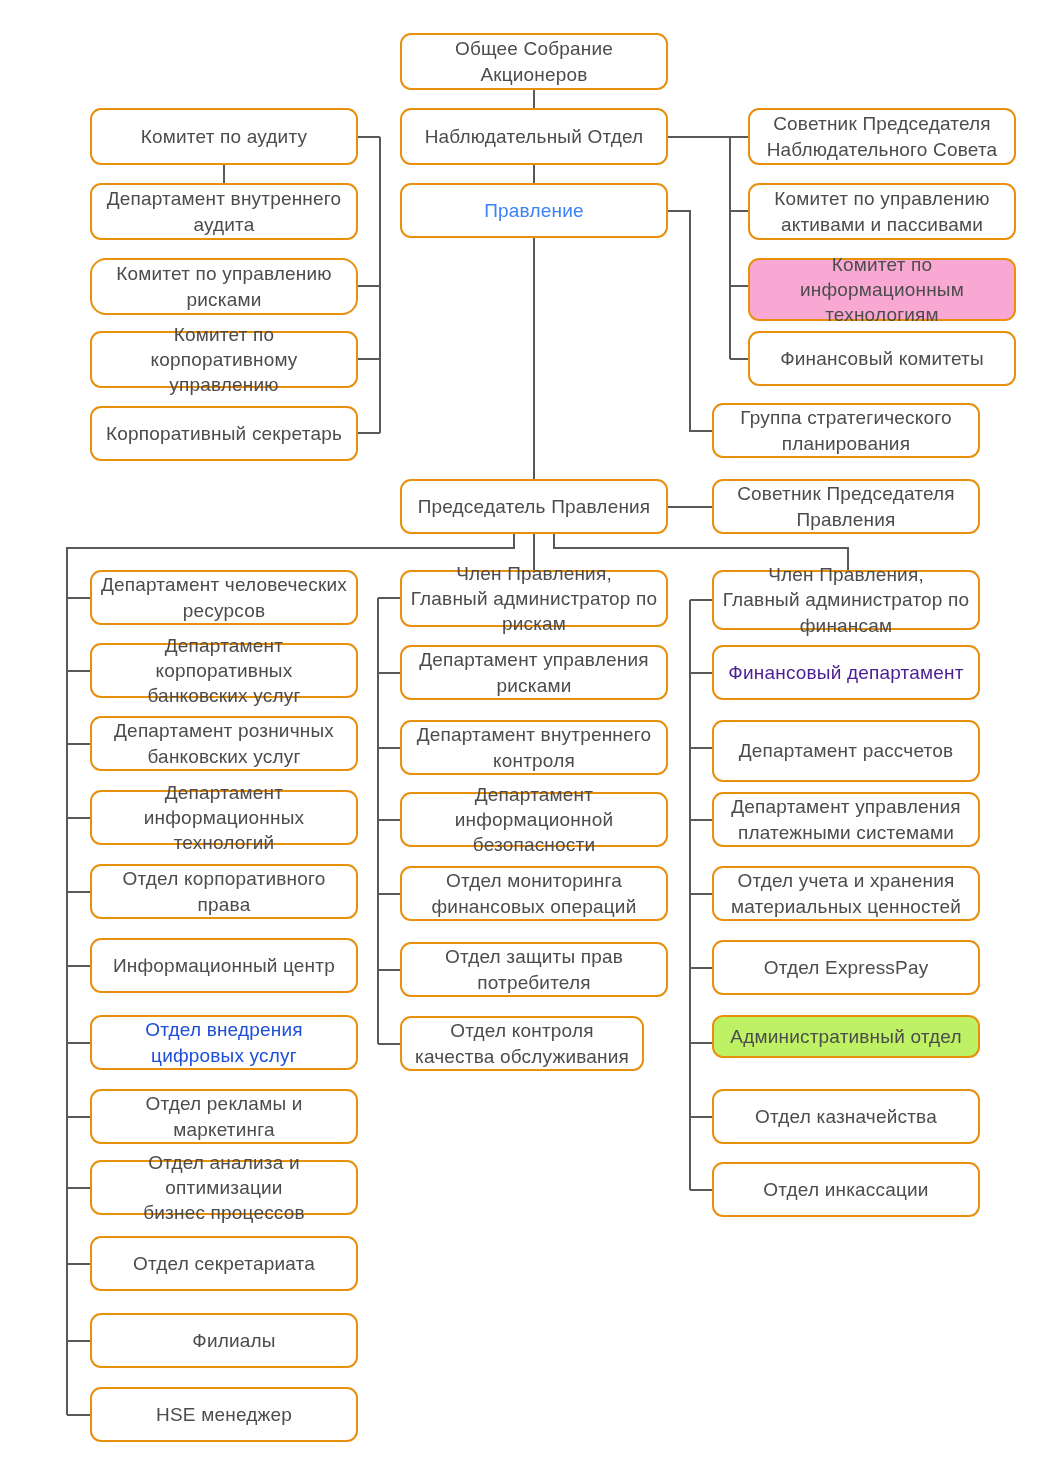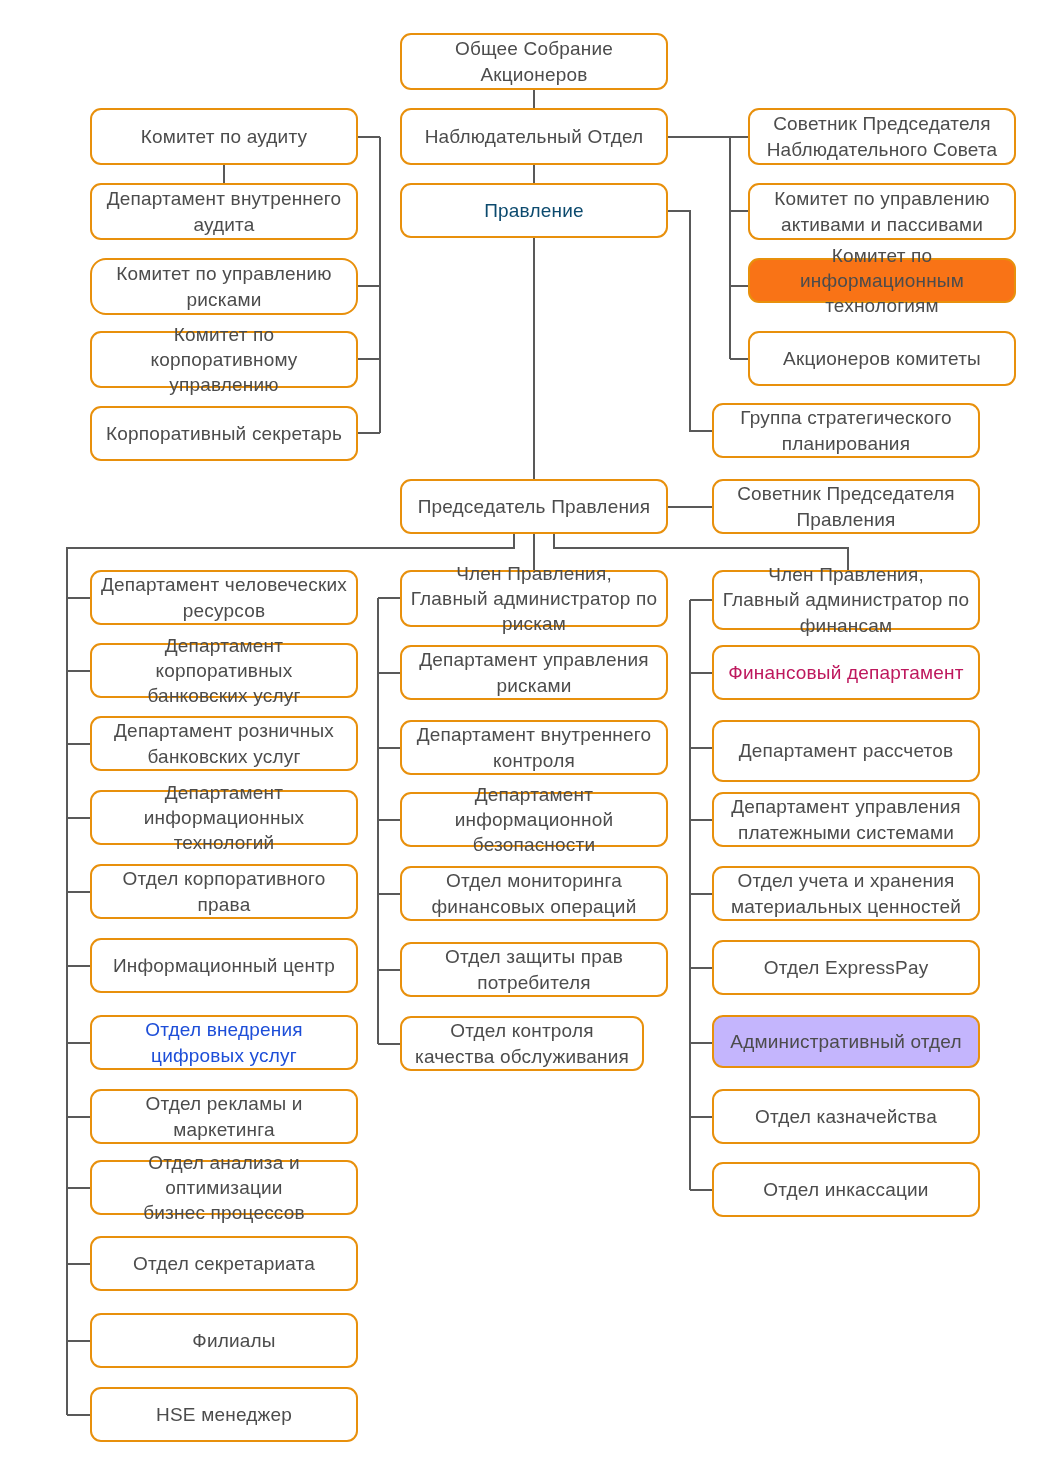--- a/index.html
+++ b/index.html
@@ -56,34 +56,34 @@
       <path d="M668,507 L712,507" stroke="#595959" stroke-width="1.8" fill="none" shape-rendering="crispEdges"></path>
       <path d="M534,534 L534,570" stroke="#595959" stroke-width="1.8" fill="none" shape-rendering="crispEdges"></path>
       <path d="M554,534 L554,548 L848,548 L848,570" stroke="#595959" stroke-width="1.8" fill="none" shape-rendering="crispEdges"></path>
       <path d="M514,534 L514,548 L67,548 L67,1415 M67,598 L90,598 M67,671 L90,671 M67,744 L90,744 M67,818 L90,818 M67,892 L90,892 M67,966 L90,966 M67,1043 L90,1043 M67,1117 L90,1117 M67,1188 L90,1188 M67,1264 L90,1264 M67,1341 L90,1341 M67,1415 L90,1415" stroke="#595959" stroke-width="1.8" fill="none" shape-rendering="crispEdges"></path>
       <path d="M378,598 L378,1044 M378,598 L400,598 M378,673 L400,673 M378,748 L400,748 M378,820 L400,820 M378,894 L400,894 M378,970 L400,970 M378,1044 L400,1044" stroke="#595959" stroke-width="1.8" fill="none" shape-rendering="crispEdges"></path>
       <path d="M690,600 L690,1190 M690,600 L712,600 M690,673 L712,673 M690,748 L712,748 M690,820 L712,820 M690,894 L712,894 M690,968 L712,968 M690,1043 L712,1043 M690,1117 L712,1117 M690,1190 L712,1190" stroke="#595959" stroke-width="1.8" fill="none" shape-rendering="crispEdges"></path>
     </svg>
   <div id="nodes-layer">
       <div class="node" style="left: 400px; top: 33px; width: 268px; height: 57px; border-color: rgb(232, 144, 12); background: rgb(255, 255, 255); color: rgb(76, 76, 76);">Общее Собрание Акционеров</div>
       <div class="node" style="left: 400px; top: 108px; width: 268px; height: 57px; border-color: rgb(232, 144, 12); background: rgb(255, 255, 255); color: rgb(76, 76, 76);">Наблюдательный Отдел</div>
-      <div class="node" style="left: 400px; top: 183px; width: 268px; height: 55px; border-color: rgb(232, 144, 12); background: rgb(255, 255, 255); color: #0c4a6e;">Правление</div>
+      <div class="node" style="left: 400px; top: 183px; width: 268px; height: 55px; border-color: rgb(232, 144, 12); background: rgb(255, 255, 255); color: #3b82f6;">Правление</div>
       <div class="node" style="left: 90px; top: 108px; width: 268px; height: 57px; border-color: rgb(232, 144, 12); background: rgb(255, 255, 255); color: rgb(76, 76, 76);">Комитет по аудиту</div>
       <div class="node" style="left: 90px; top: 183px; width: 268px; height: 57px; border-color: rgb(232, 144, 12); background: rgb(255, 255, 255); color: rgb(76, 76, 76);">Департамент внутреннего аудита</div>
       <div class="node" style="left: 90px; top: 258px; width: 268px; height: 57px; border-color: rgb(232, 144, 12); background: rgb(255, 255, 255); color: rgb(76, 76, 76); border-radius: 16px;">Комитет по управлению рисками</div>
       <div class="node" style="left: 90px; top: 331px; width: 268px; height: 57px; border-color: rgb(232, 144, 12); background: rgb(255, 255, 255); color: rgb(76, 76, 76);">Комитет по корпоративному
 управлению</div>
       <div class="node" style="left: 90px; top: 406px; width: 268px; height: 55px; border-color: rgb(232, 144, 12); background: rgb(255, 255, 255); color: rgb(76, 76, 76);">Корпоративный секретарь</div>
       <div class="node" style="left: 748px; top: 108px; width: 268px; height: 57px; border-color: rgb(232, 144, 12); background: rgb(255, 255, 255); color: rgb(76, 76, 76);">Советник Председателя
 Наблюдательного Совета</div>
       <div class="node" style="left: 748px; top: 183px; width: 268px; height: 57px; border-color: rgb(232, 144, 12); background: rgb(255, 255, 255); color: rgb(76, 76, 76);">Комитет по управлению
 активами и пассивами</div>
-      <div class="node" style="left: 748px; top: 258px; width: 268px; height: 45px; border-color: rgb(232, 144, 12); background: #f97316; color: rgb(76, 76, 76);">Комитет по информационным
+      <div class="node" style="left: 748px; top: 258px; width: 268px; height: 63px; border-color: rgb(232, 144, 12); background: #f9a8d4; color: rgb(76, 76, 76);">Комитет по информационным
 технологиям</div>
-      <div class="node" style="left: 748px; top: 331px; width: 268px; height: 55px; border-color: rgb(232, 144, 12); background: rgb(255, 255, 255); color: rgb(76, 76, 76);">Акционеров комитеты</div>
+      <div class="node" style="left: 748px; top: 331px; width: 268px; height: 55px; border-color: rgb(232, 144, 12); background: rgb(255, 255, 255); color: rgb(76, 76, 76);">Финансовый комитеты</div>
       <div class="node" style="left: 712px; top: 403px; width: 268px; height: 55px; border-color: rgb(232, 144, 12); background: rgb(255, 255, 255); color: rgb(76, 76, 76);">Группа стратегического
 планирования</div>
       <div class="node" style="left: 400px; top: 479px; width: 268px; height: 55px; border-color: rgb(232, 144, 12); background: rgb(255, 255, 255); color: rgb(76, 76, 76);">Председатель Правления</div>
       <div class="node" style="left: 712px; top: 479px; width: 268px; height: 55px; border-color: rgb(232, 144, 12); background: rgb(255, 255, 255); color: rgb(76, 76, 76);">Советник Председателя
 Правления</div>
       <div class="node" style="left: 400px; top: 570px; width: 268px; height: 57px; border-color: rgb(232, 144, 12); background: rgb(255, 255, 255); color: rgb(76, 76, 76);">Член Правления,
 Главный администратор по рискам</div>
       <div class="node" style="left: 712px; top: 570px; width: 268px; height: 60px; border-color: rgb(232, 144, 12); background: rgb(255, 255, 255); color: rgb(76, 76, 76);">Член Правления,
 Главный администратор по финансам</div>
       <div class="node" style="left: 90px; top: 570px; width: 268px; height: 55px; border-color: rgb(232, 144, 12); background: rgb(255, 255, 255); color: rgb(76, 76, 76);">Департамент человеческих
@@ -107,24 +107,24 @@
 рисками</div>
       <div class="node" style="left: 400px; top: 720px; width: 268px; height: 55px; border-color: rgb(232, 144, 12); background: rgb(255, 255, 255); color: rgb(76, 76, 76);">Департамент внутреннего контроля</div>
       <div class="node" style="left: 400px; top: 792px; width: 268px; height: 55px; border-color: rgb(232, 144, 12); background: rgb(255, 255, 255); color: rgb(76, 76, 76);">Департамент информационной
 безопасности</div>
       <div class="node" style="left: 400px; top: 866px; width: 268px; height: 55px; border-color: rgb(232, 144, 12); background: rgb(255, 255, 255); color: rgb(76, 76, 76);">Отдел мониторинга
 финансовых операций</div>
       <div class="node" style="left: 400px; top: 942px; width: 268px; height: 55px; border-color: rgb(232, 144, 12); background: rgb(255, 255, 255); color: rgb(76, 76, 76);">Отдел защиты прав
 потребителя</div>
       <div class="node" style="left: 400px; top: 1016px; width: 244px; height: 55px; border-color: rgb(232, 144, 12); background: rgb(255, 255, 255); color: rgb(76, 76, 76);">Отдел контроля
 качества обслуживания</div>
-      <div class="node" style="left: 712px; top: 645px; width: 268px; height: 55px; border-color: rgb(232, 144, 12); background: rgb(255, 255, 255); color: #be185d;">Финансовый департамент</div>
+      <div class="node" style="left: 712px; top: 645px; width: 268px; height: 55px; border-color: rgb(232, 144, 12); background: rgb(255, 255, 255); color: #4c1d95;">Финансовый департамент</div>
       <div class="node" style="left: 712px; top: 720px; width: 268px; height: 62px; border-color: rgb(232, 144, 12); background: rgb(255, 255, 255); color: rgb(76, 76, 76);">Департамент рассчетов</div>
       <div class="node" style="left: 712px; top: 792px; width: 268px; height: 55px; border-color: rgb(232, 144, 12); background: rgb(255, 255, 255); color: rgb(76, 76, 76);">Департамент управления
 платежными системами</div>
       <div class="node" style="left: 712px; top: 866px; width: 268px; height: 55px; border-color: rgb(232, 144, 12); background: rgb(255, 255, 255); color: rgb(76, 76, 76);">Отдел учета и хранения
 материальных ценностей</div>
       <div class="node" style="left: 712px; top: 940px; width: 268px; height: 55px; border-color: rgb(232, 144, 12); background: rgb(255, 255, 255); color: rgb(76, 76, 76);">Отдел ExpressPay</div>
-      <div class="node" style="left: 712px; top: 1015px; width: 268px; height: 53px; border-color: rgb(232, 144, 12); background: #c4b5fd; color: rgb(76, 76, 76);">Административный отдел</div>
+      <div class="node" style="left: 712px; top: 1015px; width: 268px; height: 43px; border-color: rgb(232, 144, 12); background: #bef264; color: rgb(76, 76, 76);">Административный отдел</div>
       <div class="node" style="left: 712px; top: 1089px; width: 268px; height: 55px; border-color: rgb(232, 144, 12); background: rgb(255, 255, 255); color: rgb(76, 76, 76);">Отдел казначейства</div>
       <div class="node" style="left: 712px; top: 1162px; width: 268px; height: 55px; border-color: rgb(232, 144, 12); background: rgb(255, 255, 255); color: rgb(76, 76, 76);">Отдел инкассации</div>
     </div>
 </div>
 
 </body></html>

